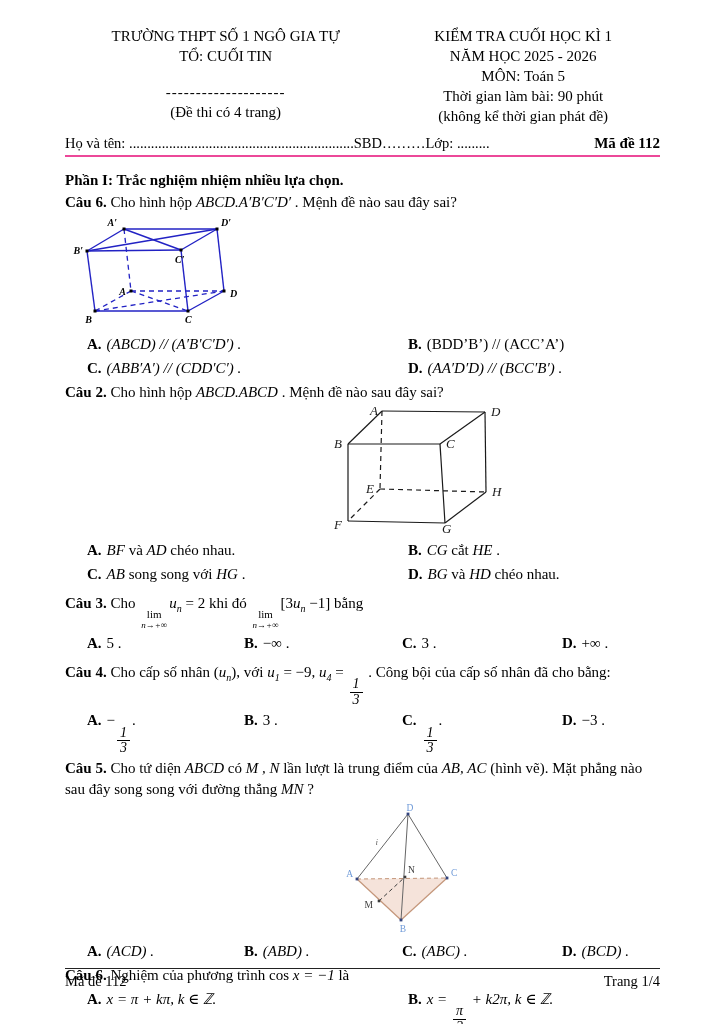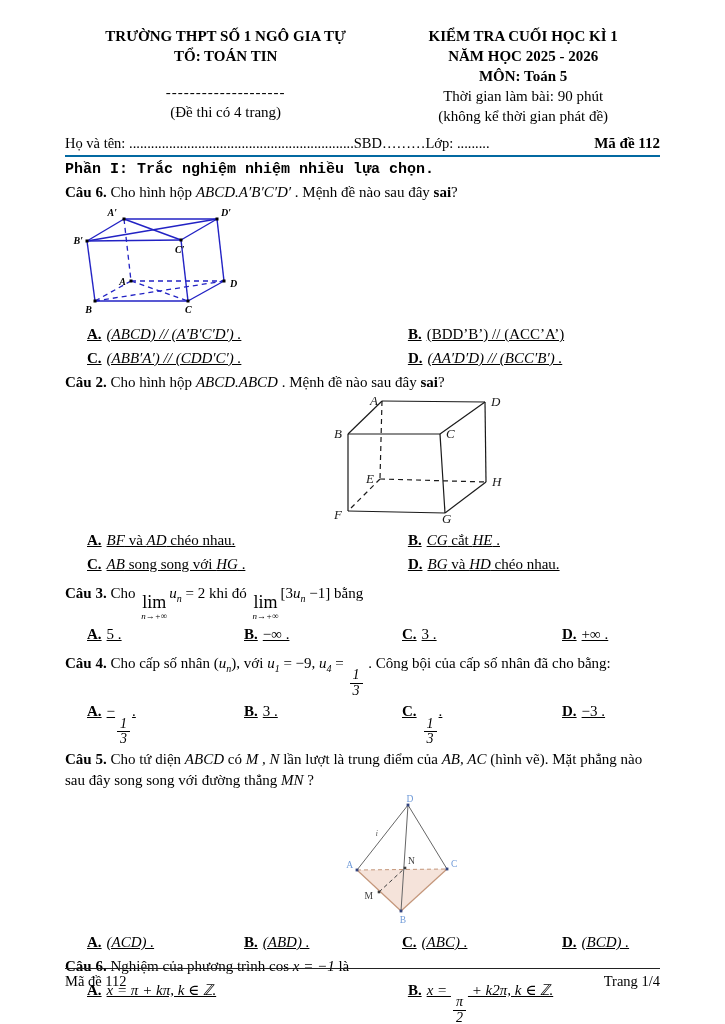--- a/index.html
+++ b/index.html
@@ -6,46 +6,46 @@
   body{
     width:725px;height:1024px;background:#ffffff;color:#000;
     font-family:"Liberation Serif","DejaVu Serif",serif;
     font-size:15px;position:relative;overflow:hidden;
   }
   .page{position:relative;width:595px;height:1024px;margin:0 auto;padding-top:26px;box-sizing:border-box;}
   
   .hdr{display:flex;line-height:20px;}
   .hdr-left{width:54%;text-align:center;}
   .hdr-right{width:46%;text-align:center;}
-  .b{font-weight:bold;}
+  .b{font-weight:normal;}
   .i{}
   .hdr-dashes{margin-top:16px;letter-spacing:1px;}
   
   .srow{display:flex;justify-content:space-between;align-items:flex-end;
-        margin-top:9px;padding-bottom:3px;border-bottom:2px solid #0369a1;font-size:14.5px;}
+        margin-top:9px;padding-bottom:3px;border-bottom:2px solid #ec4899;font-size:14.5px;}
   .srow .code{font-weight:bold;font-size:15px;white-space:nowrap;}
-  .part-head{font-weight:bold;margin-top:3px;line-height:20px;font-family:Liberation Mono, monospace;}
+  .part-head{font-weight:bold;margin-top:13px;line-height:20px;}
   
   .q{margin:2px 0;line-height:21px;}
   .qnum{font-weight:bold;}
   .m{font-style:italic;}
   .t{font-style:normal;}
   .opts2{display:grid;grid-template-columns:56% 44%;padding-left:22px;margin:1px 0;}
   .opts4{display:grid;grid-template-columns:157px 158px 160px 1fr;padding-left:22px;margin:1px 0;}
-  .opt{line-height:23px;text-decoration:underline;}
+  .opt{line-height:23px;}
   .k{font-weight:bold;margin-right:5px;}
   
   .frac{display:inline-flex;flex-direction:column;align-items:center;vertical-align:-0.75em;
         line-height:1.05;font-style:italic;margin:0 2px;}
   .frac .fn{padding:0 3px;border-bottom:1px solid #000;font-size:14px;}
   .frac .fd{font-size:14px;padding:0 3px;}
   
   .lim{display:inline-flex;flex-direction:column;align-items:center;vertical-align:-0.65em;
        line-height:1;margin:0 2px;}
-  .lim .ll{font-size:18px;}
+  .lim .ll{font-size:11px;}
   .lim .ls{font-size:9px;font-style:italic;margin-top:1px;}
   sub{font-size:10px;font-style:italic;}
   
   .figwrap{margin:2px 0;}
   .fig1{margin-left:6px;}
   .fig2{margin-left:265px;}
   .fig3{margin-left:264px;}
   svg text{font-family:"Liberation Serif","DejaVu Serif",serif;}
   .flbl1{font-size:10px;font-weight:bold;font-style:italic;}
   .flbl2{font-size:13px;font-style:italic;}
@@ -57,21 +57,21 @@
   .tall{line-height:30px;}
 </style>
 </head>
 <body>
 
 <div class="page">
 
   <div class="hdr">
     <div class="hdr-left">
       <div class="b">TRƯỜNG THPT SỐ 1 NGÔ GIA TỰ</div>
-      <div class="b">TỔ: TOÁN TIN</div>
+      <div class="b">TỔ: CUỐI TIN</div>
       <div class="hdr-dashes">--------------------</div>
       <div class="i">(Đề thi có 4 trang)</div>
     </div>
     <div class="hdr-right">
       <div class="b">KIỂM TRA CUỐI HỌC KÌ 1</div>
       <div class="b">NĂM HỌC 2025 - 2026</div>
       <div class="b">MÔN: Toán 5</div>
       <div class="i">Thời gian làm bài: 90 phút</div>
       <div class="i">(không kể thời gian phát đề)</div>
     </div>

